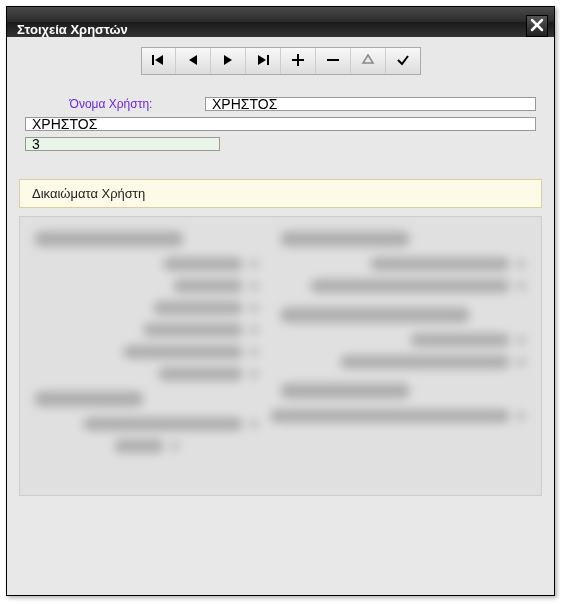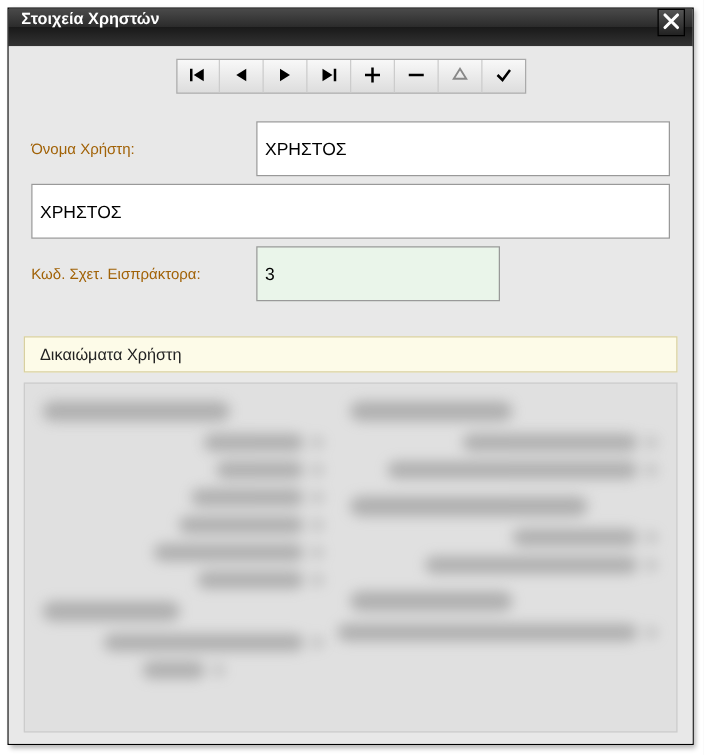--- a/index.html
+++ b/index.html
@@ -19,21 +19,21 @@
     background: #e8e8e8;
     box-shadow: 2px 2px 4px rgba(0,0,0,0.3);
     display: flex;
     flex-direction: column;
   }
   .titlebar {
     height: 30px;
     background: linear-gradient(to bottom, #4a4a4a 0%, #2a2a2a 50%, #1a1a1a 50%, #333 100%);
     color: #fff;
     display: flex;
-    align-items: flex-start;
+    align-items: flex-end;
     justify-content: space-between;
     padding: 0 6px 0 10px;
     font-weight: bold;
     font-size: 13px;
   }
   .titlebar .close {
     width: 22px; height: 22px;
     background: linear-gradient(to bottom,#555,#222);
     border:1px solid #000;
     display:flex;align-items:center;justify-content:center;
@@ -65,27 +65,27 @@
   .form {
     padding: 4px 8px 16px 8px;
   }
   .row {
     display:flex;
     align-items:center;
     margin-bottom:6px;
   }
   .row label {
     width: 180px;
-    text-align:left;
+    text-align:center;
     padding-right:8px;
-    color:#a16207;
+    color:#6d28d9;
   }
   .row input {
     flex:1;
-    height:44px;
+    height:14px;
     padding: 2px 6px;
     border:1px solid #999;
     font-size:14px;
     background:#fff;
   }
   .row.code input{
     flex:0 0 160px;
     background:#eaf5ea;
   }
   .section-header{
@@ -180,21 +180,20 @@
 
     <div class="form">
       <div class="row">
         <label>Όνομα Χρήστη:</label>
         <input type="text" value="ΧΡΗΣΤΟΣ" style="">
       </div>
       <div class="row">
         <input type="text" value="ΧΡΗΣΤΟΣ" style="">
       </div>
       <div class="row code">
-        <label>Κωδ. Σχετ. Εισπράκτορα:</label>
         <input type="text" value="3" style="">
       </div>
     </div>
 
     <div class="section-header">
       <span>Δικαιώματα Χρήστη</span>
     </div>
 
     <div class="perms">
       <div class="col col-left">

